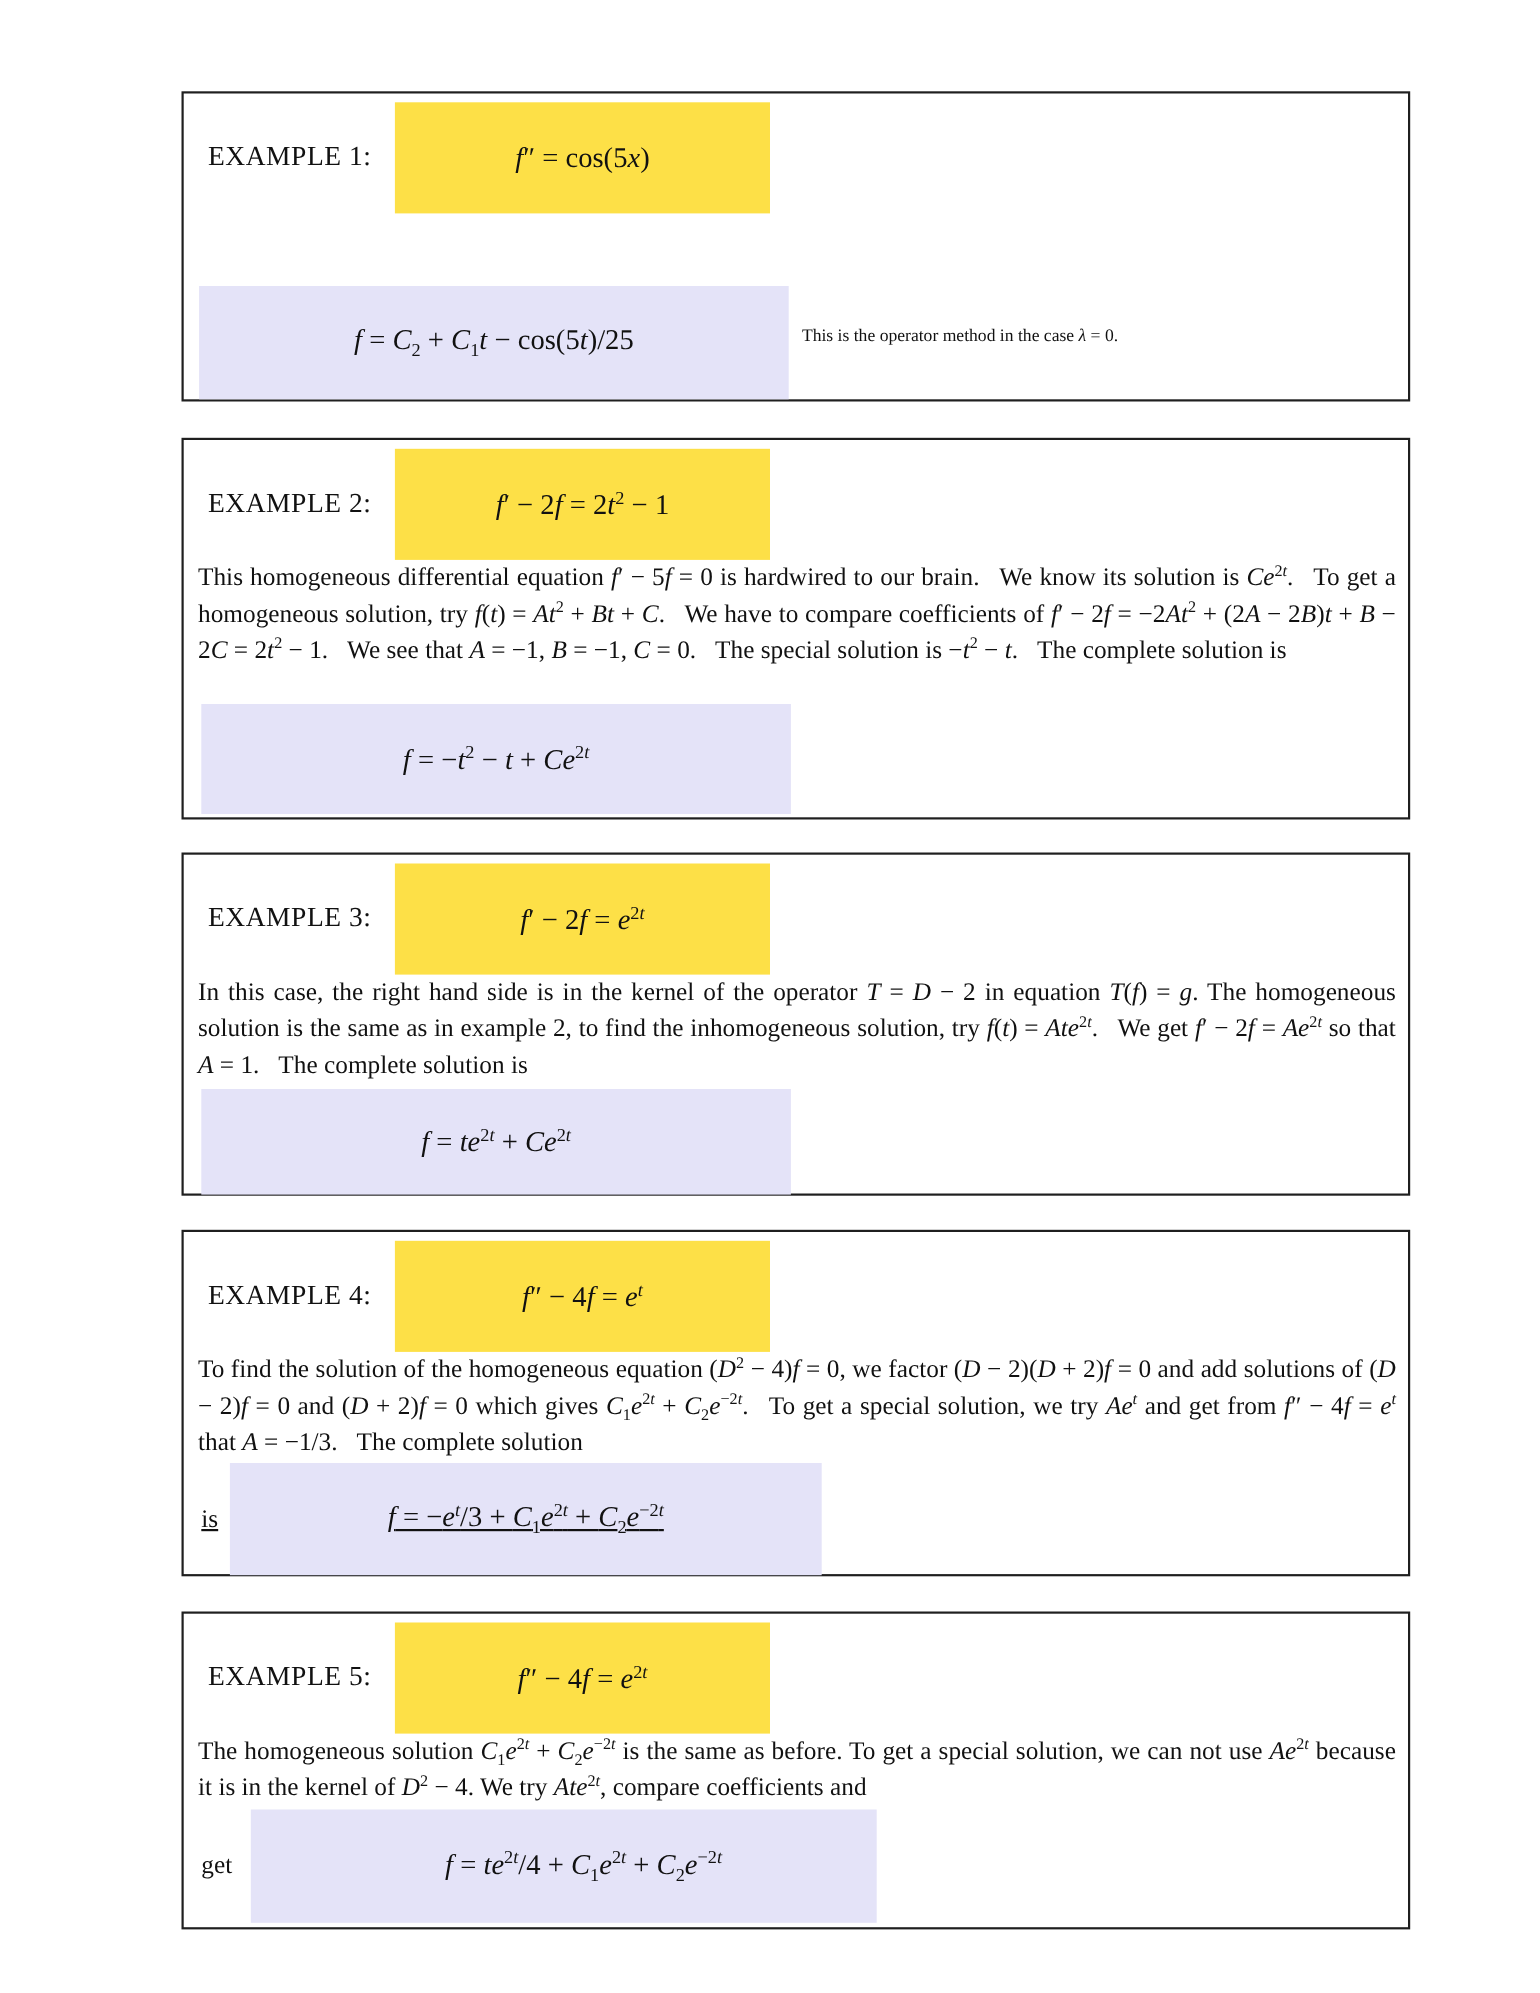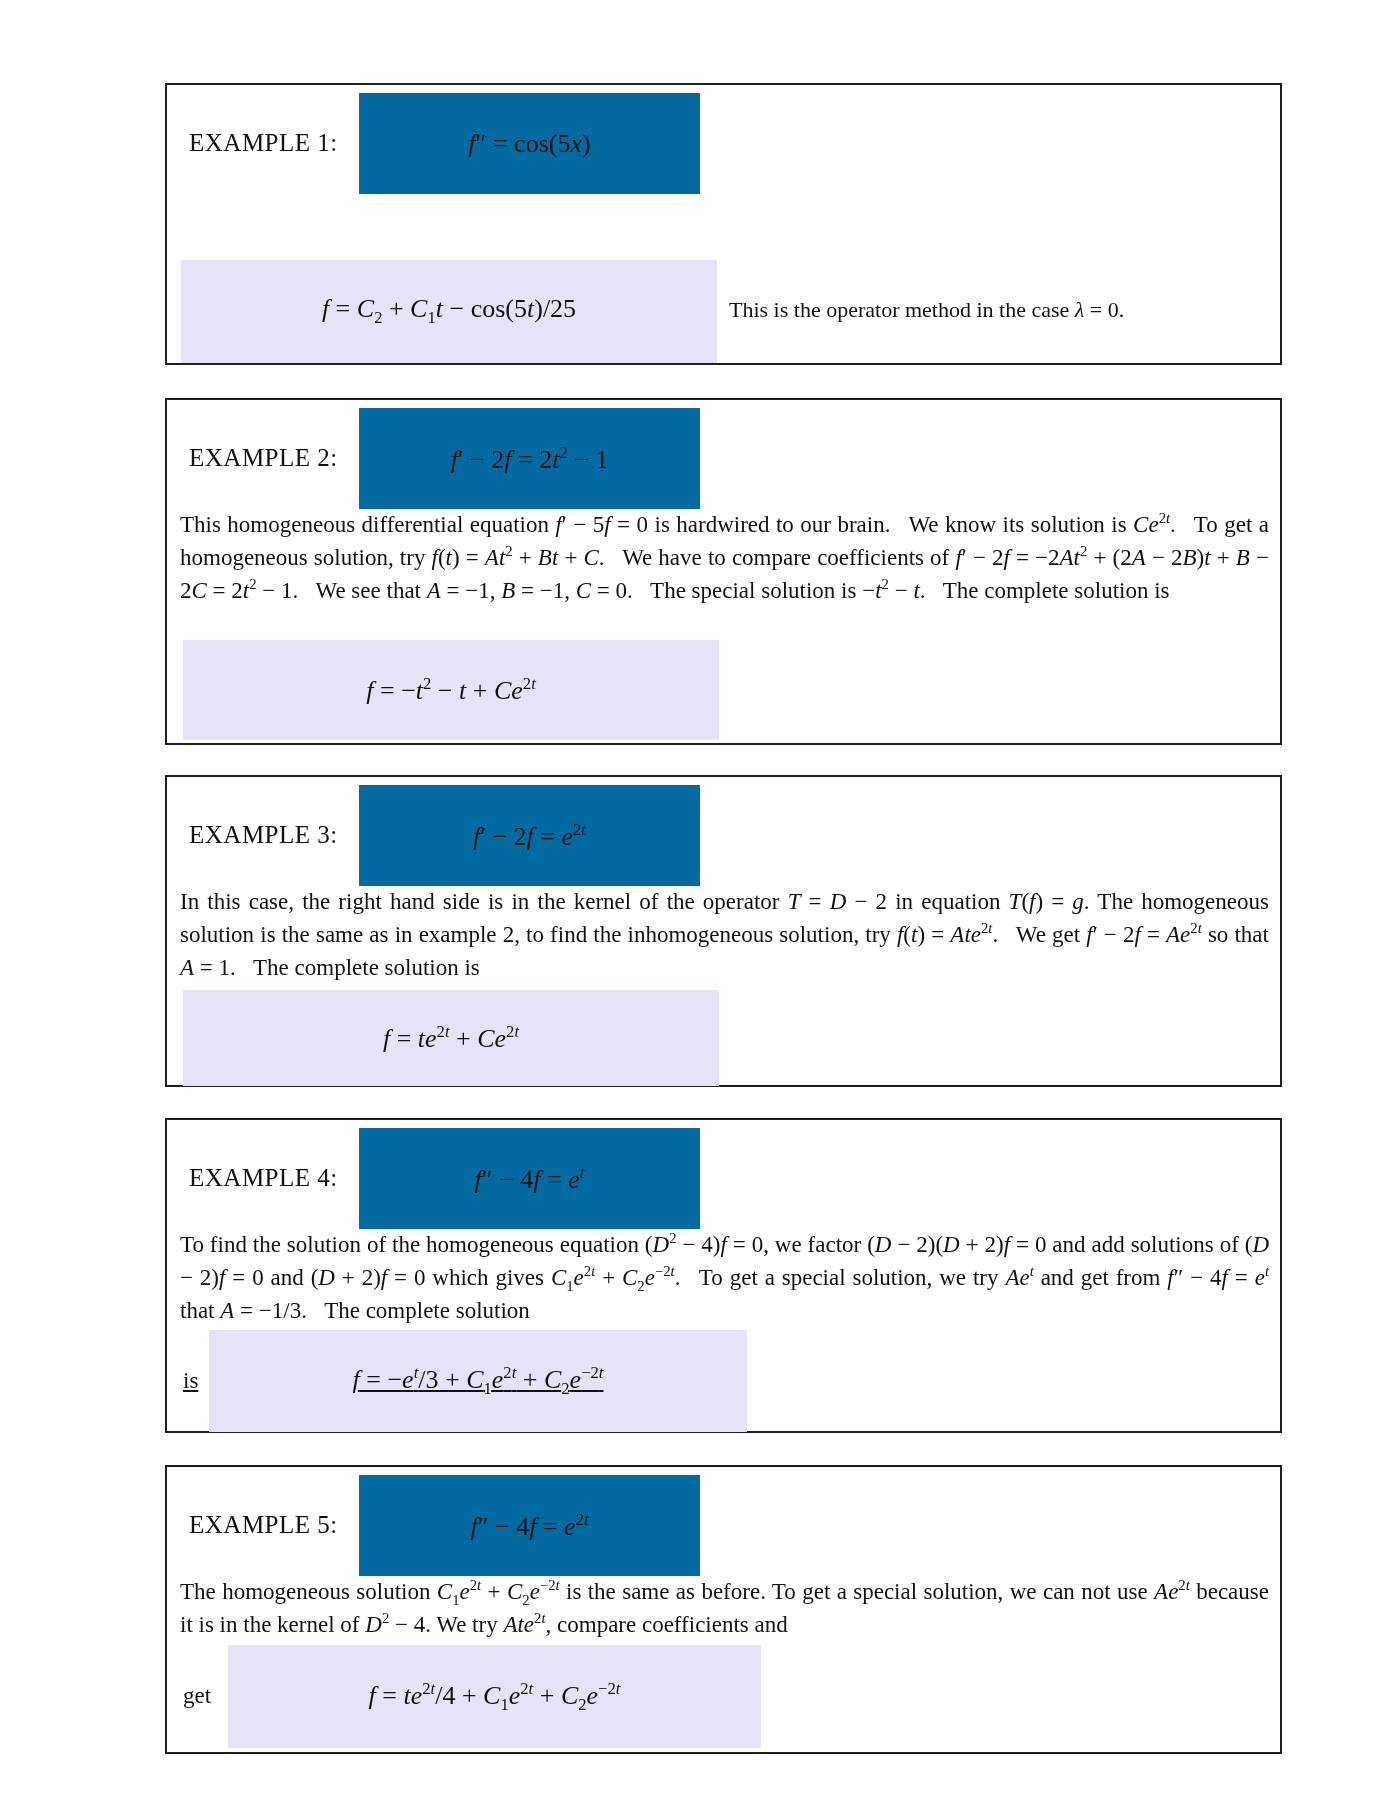--- a/index.html
+++ b/index.html
@@ -1,30 +1,30 @@
 <!DOCTYPE html>
 <html><head>
 <meta charset="utf-8">
 <style>
   html,body{margin:0;padding:0;background:#ffffff;}
   .page{position:relative;width:1400px;height:1812px;background:#ffffff;overflow:hidden;
         font-family:"Liberation Serif","DejaVu Serif",serif;color:#111;}
   .exbox{position:absolute;left:165px;width:1117px;box-sizing:border-box;
          border:2px solid #1f1f1f;background:#ffffff;}
   .eq-hl{position:absolute;left:192px;top:8px;width:341px;height:101px;
-         background:#0369a1;display:flex;align-items:center;justify-content:center;}
+         background:#fde047;display:flex;align-items:center;justify-content:center;}
   .exlabel{position:absolute;left:22px;top:44px;font-size:25px;letter-spacing:.5px;}
   .math{font-size:26px;white-space:nowrap;}
   .math sup,.math sub{font-size:64%;}
   .body{position:absolute;left:13px;right:11px;top:108px;margin:0;text-align:justify;
         font-size:23px;line-height:33px;}
   .body sup,.body sub{font-size:64%;line-height:0;}
   .sol-hl{position:absolute;background:#e4e3f8;display:flex;align-items:center;justify-content:center;}
   .prefix{position:absolute;font-size:23px;}
-  .note{position:absolute;font-size:22px;white-space:nowrap;}
+  .note{position:absolute;font-size:16px;white-space:nowrap;}
 </style>
 </head>
 <body>
 
 <div class="page">
 
   <section class="exbox" style="top:83px;height:282px;">
     <div class="eq-hl">
       <span class="math"><i>f</i>″ = cos(5<i>x</i>)</span>
     </div>
@@ -69,18 +69,18 @@
     </div>
   </section>
 
   <section class="exbox" style="top:1465px;height:289px;">
     <div class="eq-hl">
       <span class="math"><i>f</i>″ − 4<i>f</i> = <i>e</i><sup>2<i>t</i></sup></span>
     </div>
     <span class="exlabel">EXAMPLE 5:</span>
     <p class="body">The homogeneous solution <i>C</i><sub>1</sub><i>e</i><sup>2<i>t</i></sup> + <i>C</i><sub>2</sub><i>e</i><sup>−2<i>t</i></sup> is the same as before. To get a special solution, we can not use <i>Ae</i><sup>2<i>t</i></sup> because it is in the kernel of <i>D</i><sup>2</sup> − 4. We try <i>Ate</i><sup>2<i>t</i></sup>, compare coefficients and</p>
     <span class="prefix" style="left:16px;top:216px;">get</span>
-    <div class="sol-hl" style="left:61px;top:178px;width:533px;height:103px;">
+    <div class="sol-hl" style="left:61px;top:178px;width:533px;height:103px;padding-left:36px;">
       <span class="math"><i>f</i> = <i>te</i><sup>2<i>t</i></sup>/4 + <i>C</i><sub>1</sub><i>e</i><sup>2<i>t</i></sup> + <i>C</i><sub>2</sub><i>e</i><sup>−2<i>t</i></sup></span>
     </div>
   </section>
 
 </div>
 
 </body></html>

